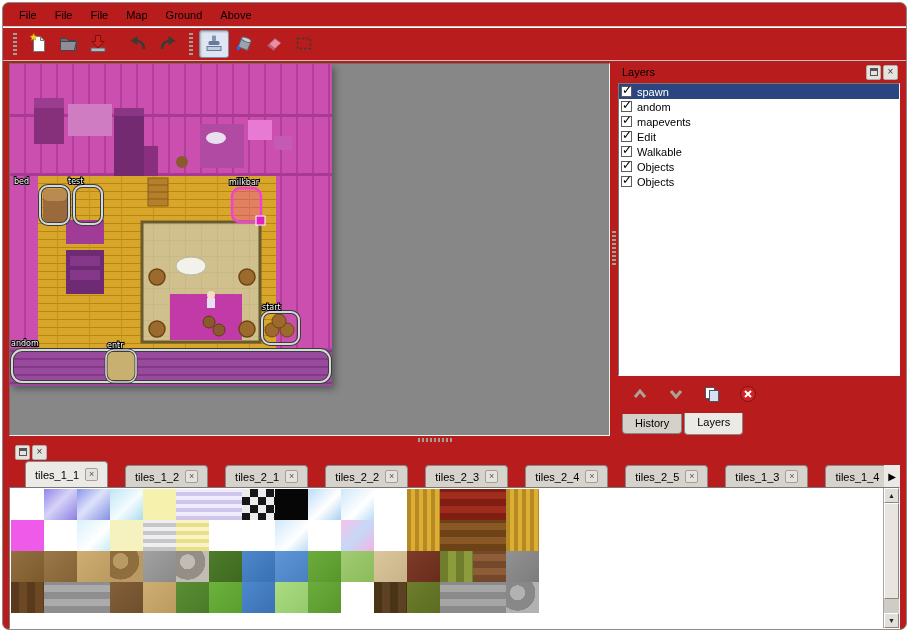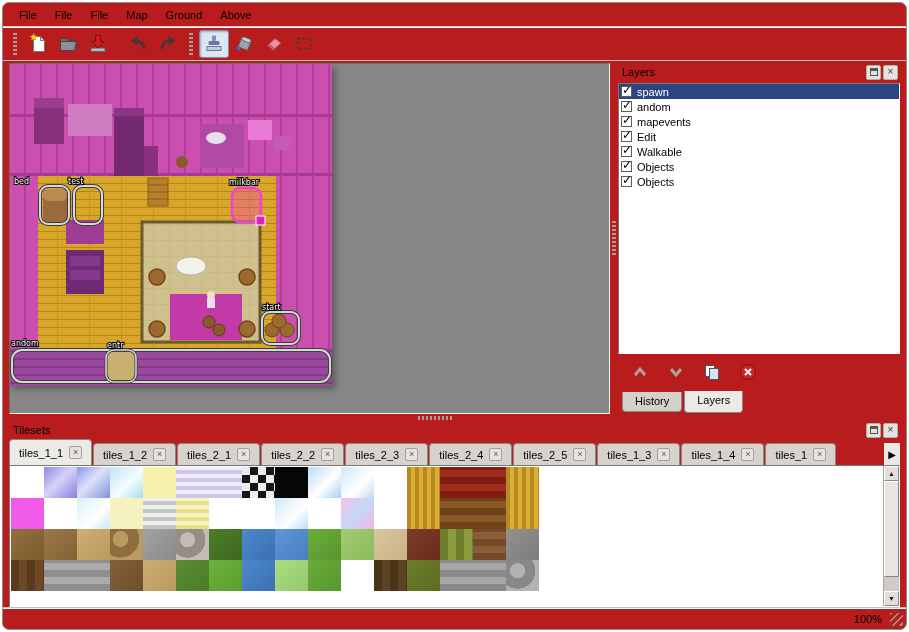--- a/index.html
+++ b/index.html
@@ -76,21 +76,21 @@
   .h-splitter .grip { position:absolute; top:2px; left:46%; width:34px; height:4px;
                background:repeating-linear-gradient(90deg,#a39f99 0 2px,transparent 2px 4px); }
 
   
   .tilesets-dock { height:186px; display:flex; flex-direction:column; padding:0 6px; }
   .ts-tabbar { height:26px; display:flex; align-items:flex-end; position:relative;
                padding-right:18px; overflow:hidden; }
   .ts-tab { flex:none; display:flex; align-items:center; gap:6px; height:22px;
             padding:0 9px; margin-right:1px; background:#d6d2cc;
             border:1px solid #8a8784; border-bottom:none; border-radius:4px 4px 0 0;
-            white-space:nowrap; }
+            white-space:nowrap;margin-left:16px; }
   .ts-tab.active { height:26px; background:#eceae6; position:relative; z-index:2; }
   .ts-tab-close { width:13px; height:13px; border:1px solid #a39f99; border-radius:2px;
                   background:#e6e3de; font-size:9px; line-height:11px; text-align:center; color:#555; }
   .ts-scroll-btn { position:absolute; right:0; bottom:0; width:16px; height:22px;
                    display:flex; align-items:center; justify-content:center; font-size:10px;
                    color:#000; background:#eceae6; z-index:3; }
   .ts-content { flex:1; position:relative; background:#ffffff;
                 border:1px solid; border-color:#7a7774 #fdfcfa #fdfcfa #7a7774; overflow:hidden; }
   .tile-grid { position:absolute; left:1px; top:1px; display:grid;
                grid-template-columns:repeat(16,33px); grid-auto-rows:31px; }
@@ -409,21 +409,20 @@
       </div>
     </div>
   </div>
 
   <div class="h-splitter">
       <div class="grip"></div>
     </div>
 
   <div class="tilesets-dock">
     <div class="dock-titlebar">
-      <span class="dock-title">Tilesets</span>
       <span class="dock-btn">
           <span class="float-glyph"></span>
         </span>
       <span class="dock-btn">
           <span>×</span>
         </span>
     </div>
 
     <div class="ts-tabbar">
       <div class="ts-tab active">
@@ -544,18 +543,14 @@
           </div>
         <div class="vs-thumb"></div>
         <div class="vs-track"></div>
         <div class="vs-btn vs-bottom">
             <span>▼</span>
           </div>
       </div>
     </div>
   </div>
 
-  <div class="statusbar">
-    <span>100%</span>
-    <div class="size-grip"></div>
-  </div>
 
 </div>
 
 </body></html>

